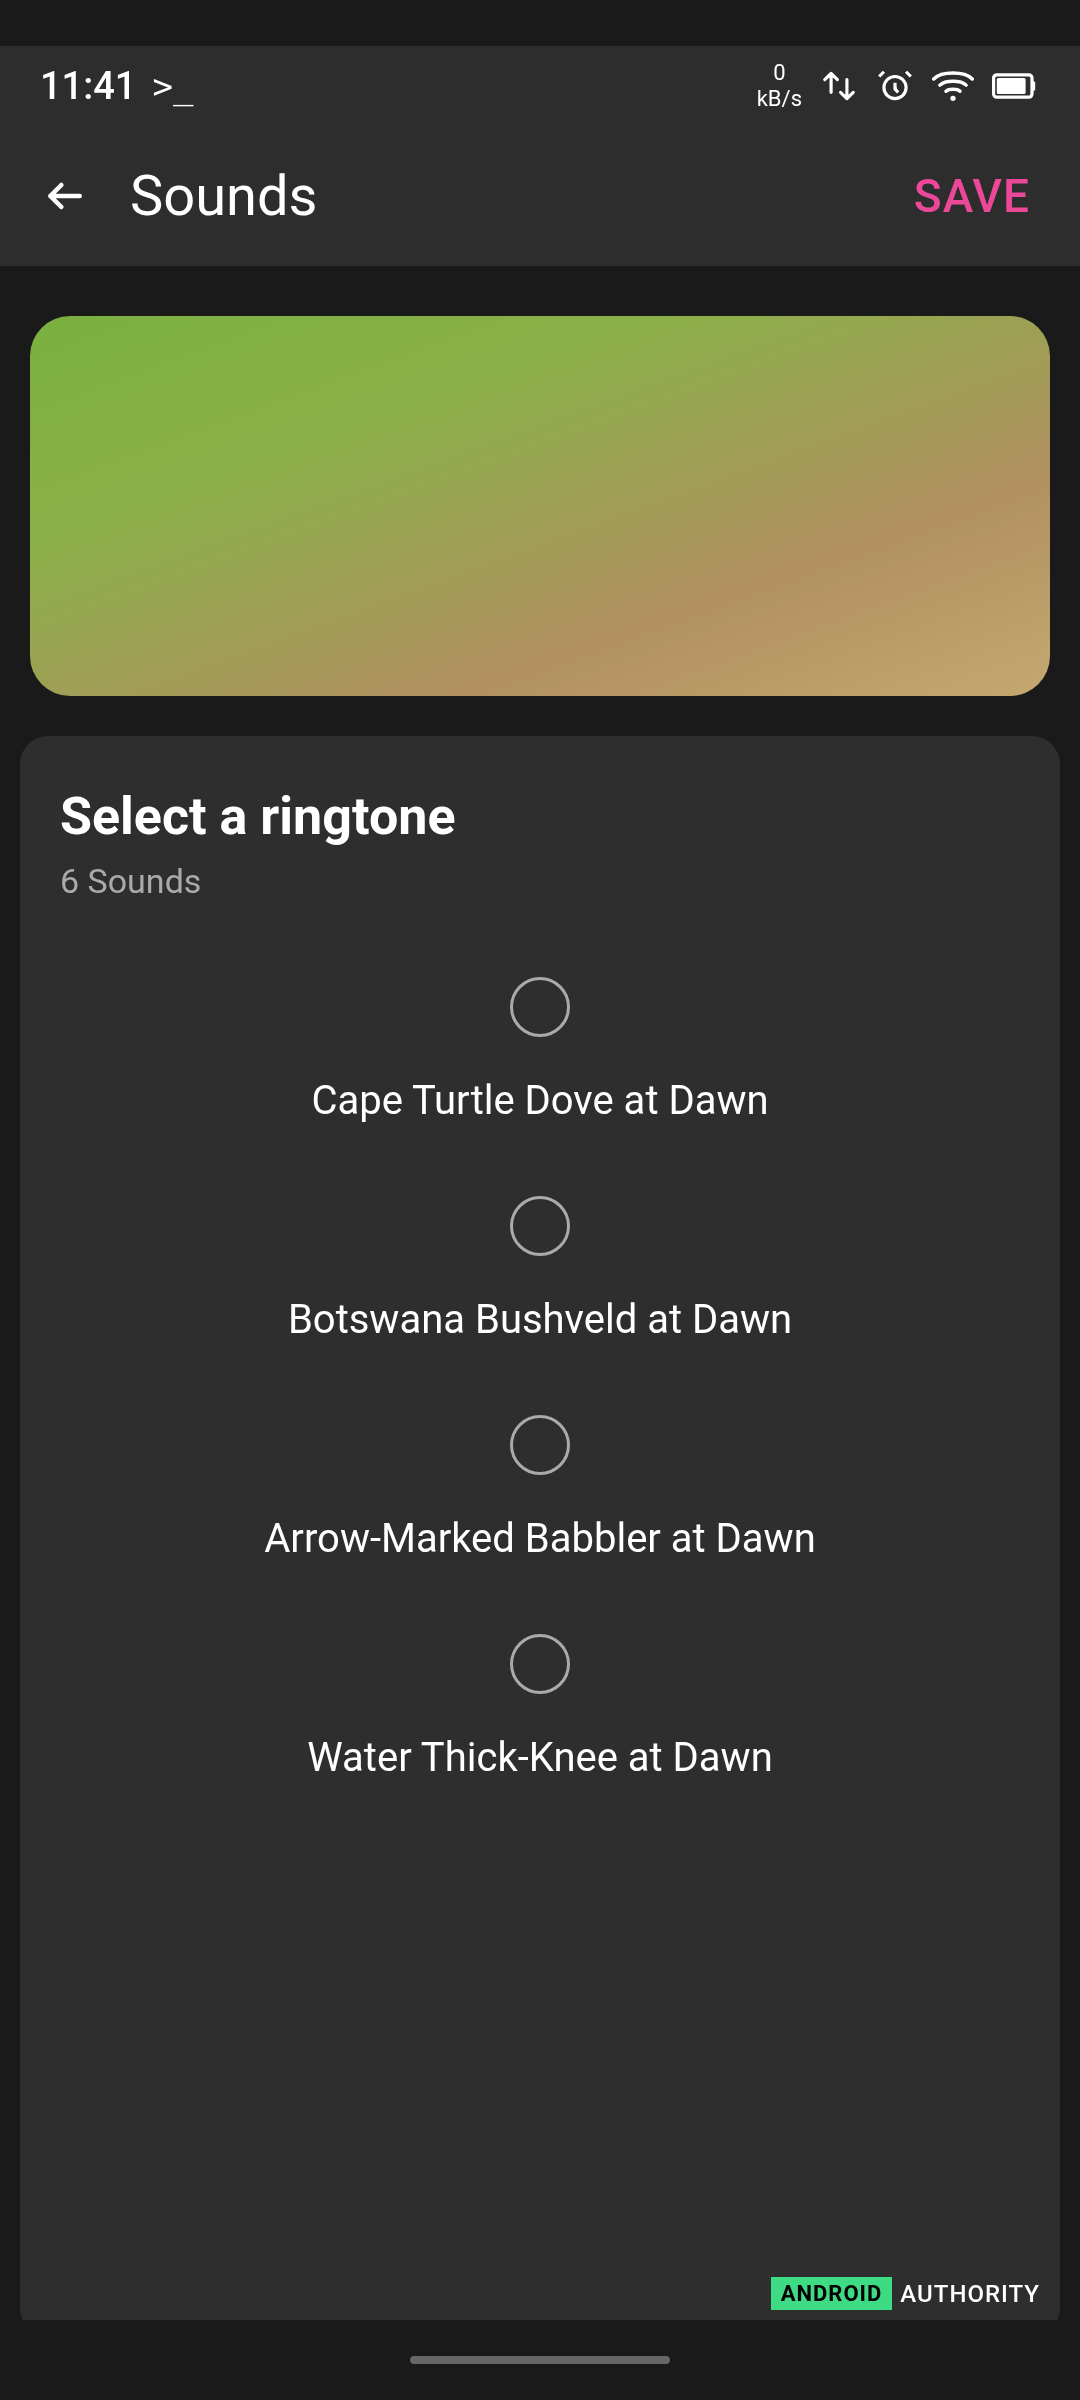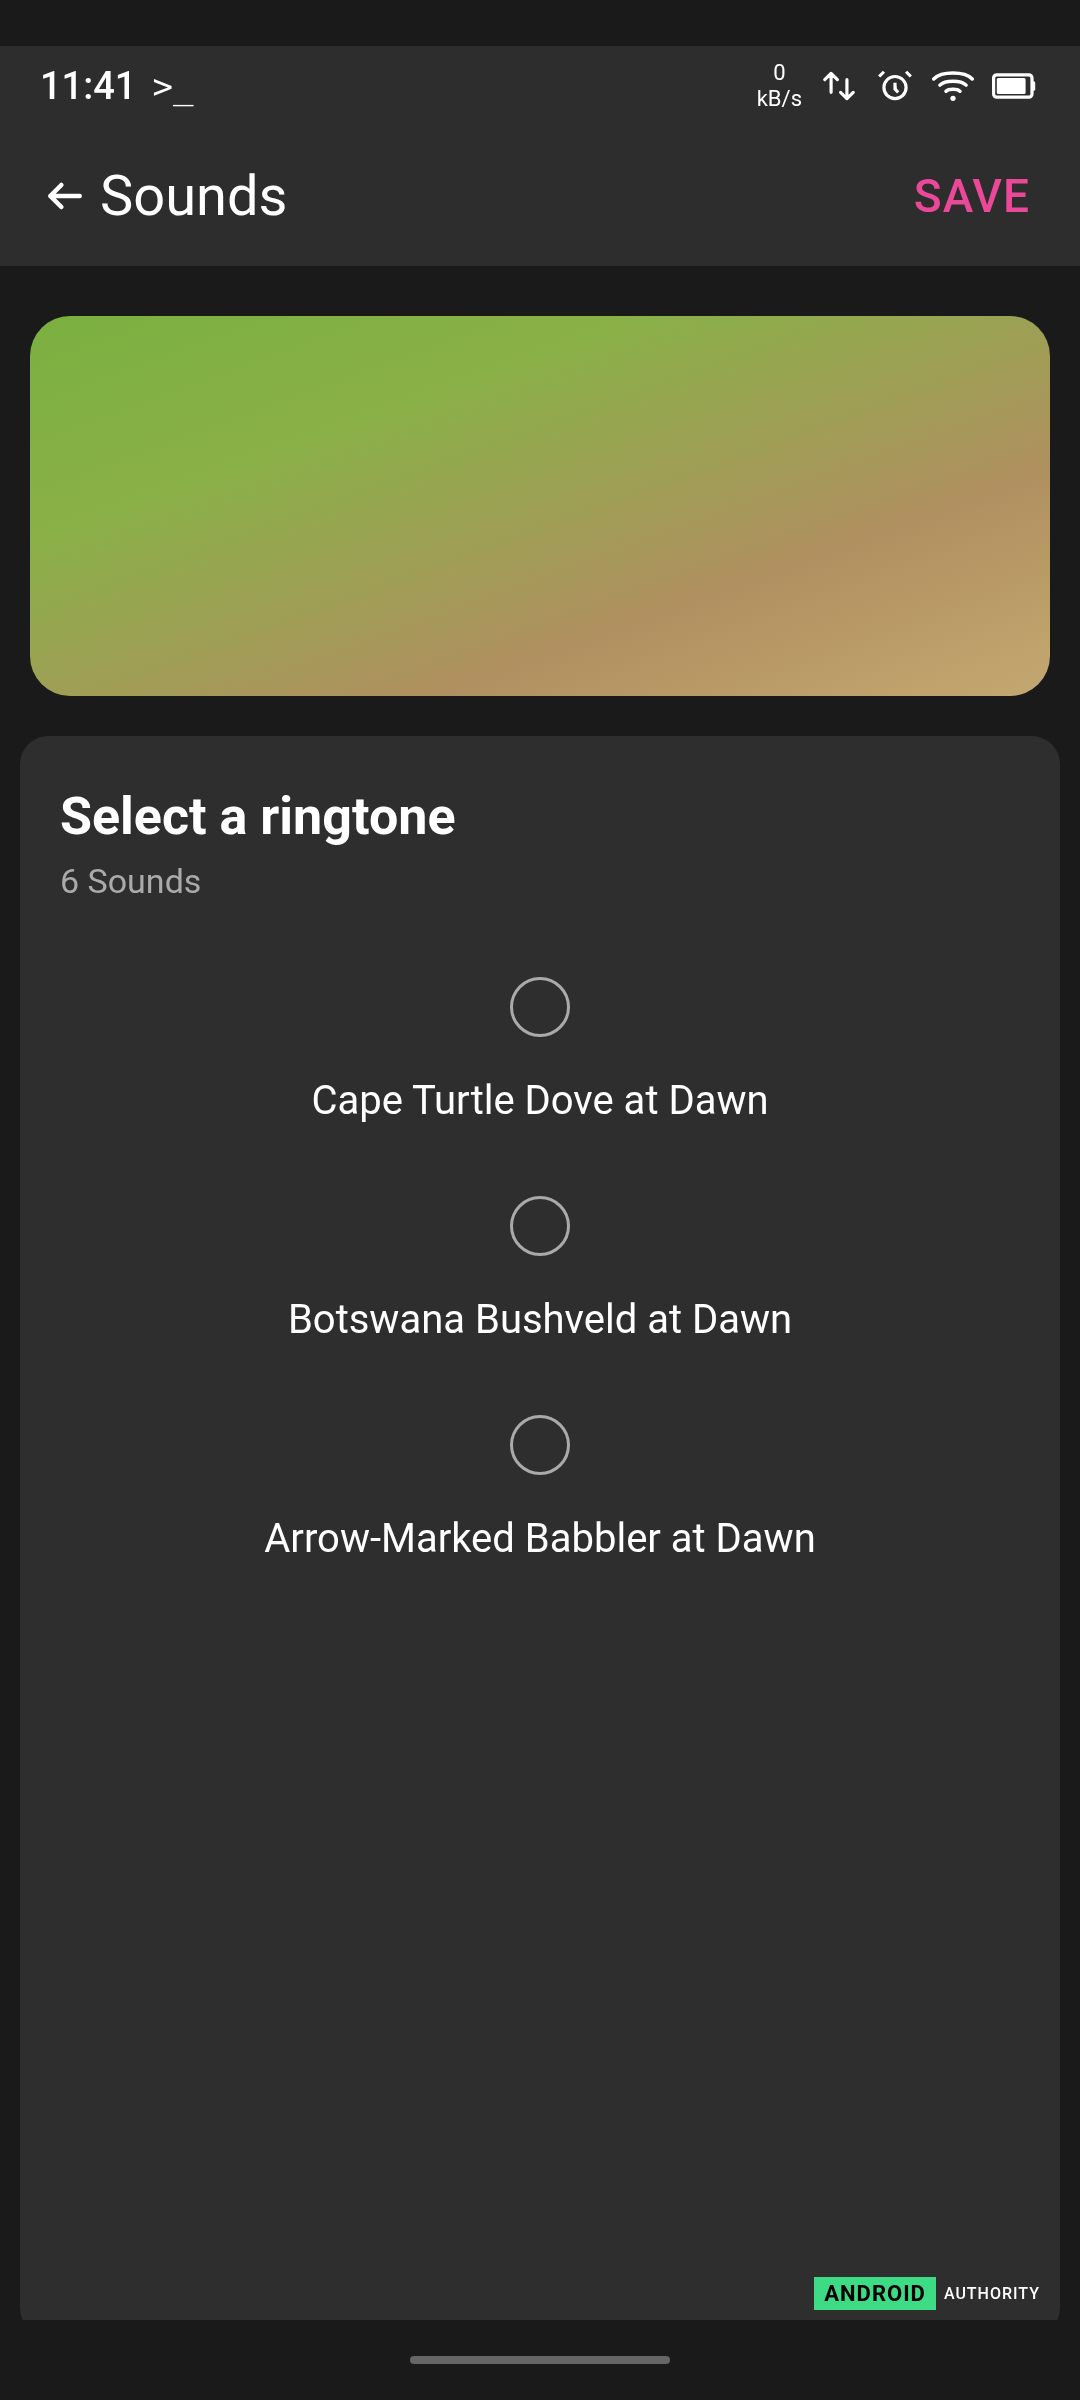--- a/index.html
+++ b/index.html
@@ -66,20 +66,21 @@
       height: 140px;
       display: flex;
       align-items: center;
       padding: 0 30px;
       justify-content: space-between;
     }
 
     .app-bar-left {
       display: flex;
       align-items: center;
+      gap: 30px;
     }
 
     .back-btn {
       width: 70px;
       height: 70px;
       display: flex;
       align-items: center;
       justify-content: center;
       cursor: pointer;
       border-radius: 50%;
@@ -197,21 +198,21 @@
       color: #000000;
       font-size: 22px;
       font-weight: 700;
       padding: 4px 10px;
       border-radius: 0;
       letter-spacing: 1px;
     }
 
     .watermark-authority {
       color: #ffffff;
-      font-size: 16px;
+      font-size: 24px;
       font-weight: 500;
       letter-spacing: 1px;
     }
   </style>
 </head>
 <body>
 
 <div class="status-bar">
   <div class="status-left">
     <span class="status-time">11:41</span>
@@ -278,20 +279,24 @@
       <span class="ringtone-name">Botswana Bushveld at Dawn</span>
     </div>
 
 
 
     <div class="ringtone-item">
       <div class="radio-circle"></div>
       <span class="ringtone-name">Arrow-Marked Babbler at Dawn</span>
     </div>
 
+    <div class="ringtone-item">
+      <div class="radio-circle"></div>
+      <span class="ringtone-name">Water Thick-Knee at Dawn</span>
+    </div>
 
   </div>
 </div>
 
 <div class="watermark">
   <span class="watermark-android">ANDROID</span>
   <span class="watermark-authority">AUTHORITY</span>
 </div>
 
 <div class="bottom-bar">

